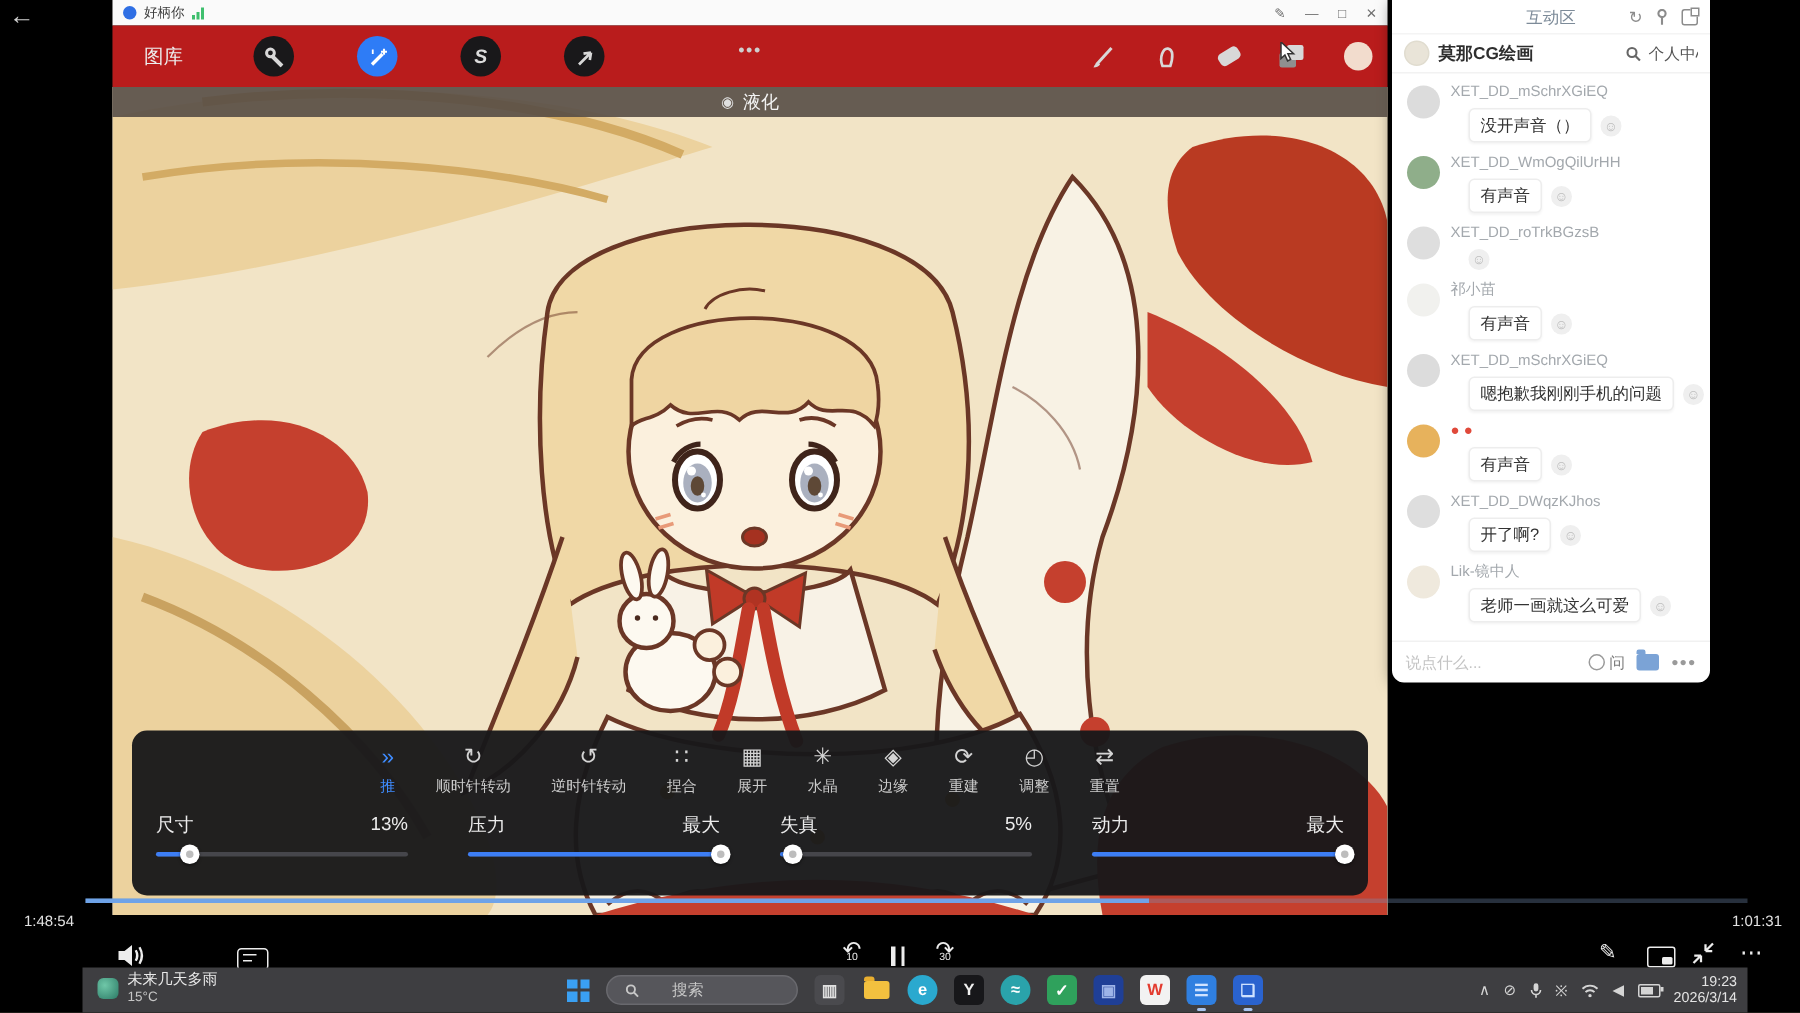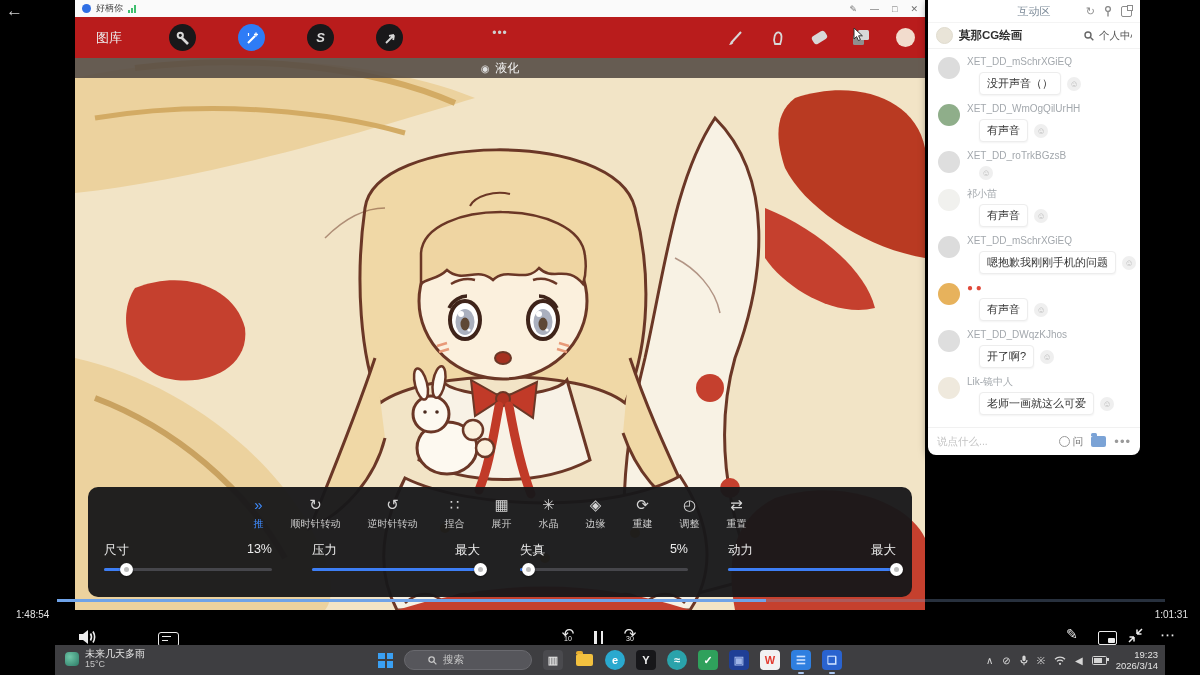--- a/index.html
+++ b/index.html
@@ -98,21 +98,21 @@
 
   
   #taskbar{left:55px;top:645px;width:1110px;height:30px;background:#3e3e41;}
   #weather{position:absolute;left:10px;top:3px;display:flex;align-items:center;gap:6px;}
   .w-icon{width:14px;height:14px;border-radius:4px;background:radial-gradient(circle at 35% 35%,#6fc7a8,#2c7a66);}
   .w-t1{font-size:10px;color:#e8e8e8;line-height:11px;}
   .w-t2{font-size:9px;color:#c6c6c6;line-height:10px;}
   #tb-center{position:absolute;left:323px;top:0;height:30px;display:flex;align-items:center;gap:11px;}
   .start{width:15px;height:15px;display:grid;grid-template-columns:6.5px 6.5px;grid-template-rows:6.5px 6.5px;gap:2px;}
   .start i{background:#3aa0f3;display:block;}
-  .search-pill{width:128px;height:20px;border-radius:11px;background:#56565b;border:1px solid #69696e;display:flex;align-items:center;gap:6px;padding:0 23px;box-sizing:border-box;}
+  .search-pill{width:128px;height:20px;border-radius:11px;background:#56565b;border:1px solid #69696e;display:flex;align-items:center;gap:22px;padding:0 12px;box-sizing:border-box;}
   .search-pill span{font-size:10.5px;color:#c8c8c8;}
   .appico{position:relative;width:20px;height:20px;border-radius:4px;display:flex;align-items:center;justify-content:center;font-size:11px;font-weight:bold;color:#fff;flex:none;}
   .appico.round{border-radius:50%;}
   .appico.run::after{content:"";position:absolute;left:50%;bottom:-4px;transform:translateX(-50%);width:6px;height:2.5px;border-radius:2px;background:#a8c4ee;}
   .tb-folder{width:17px;height:12px;background:#f3c13f;border-radius:2px;position:relative;}
   .tb-folder i{position:absolute;left:0;top:-3px;width:7px;height:3px;background:#e8ae2f;border-radius:2px 2px 0 0;display:block;}
   #tray{position:absolute;right:7px;top:0;height:30px;display:flex;align-items:center;gap:9px;}
   .tray-glyph{color:#d5d5d5;font-size:10px;}
   .battery{width:13px;height:7px;border:1px solid #d5d5d5;border-radius:1.5px;position:relative;}
   .battery i{position:absolute;left:1px;top:1px;bottom:1px;width:8px;background:#d5d5d5;display:block;}

